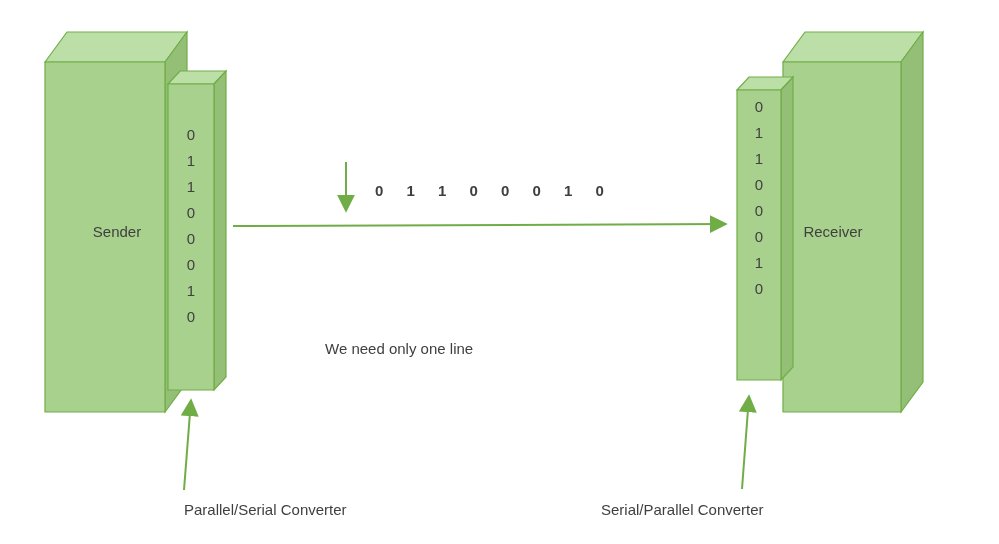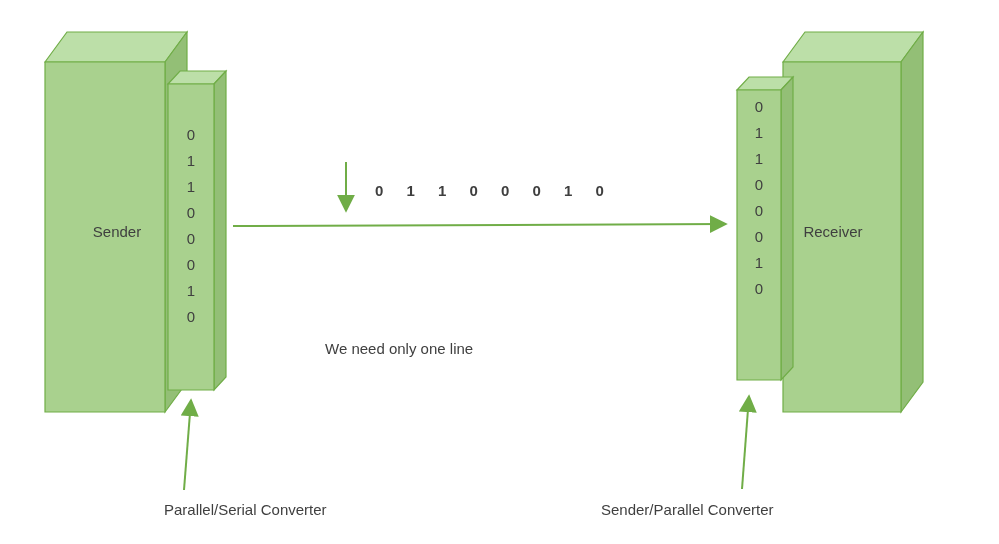--- a/index.html
+++ b/index.html
@@ -126,17 +126,17 @@
     <span>0</span>
     <span>1</span>
     <span>0</span>
   </div>
 
 
   <div class="txt serial-bits" style="left:375px;top:182px;font-weight:bold;">0 1 1 0 0 0 1 0</div>
 
   <div class="txt" style="left:325px;top:293px;margin-top:47px;">We need only one line</div>
 
-  <div class="txt" style="left:164px;top:501px;text-align:center;">Parallel/Serial Converter</div>
+  <div class="txt" style="left:184px;top:501px;text-align:center;">Parallel/Serial Converter</div>
 
-  <div class="txt" style="left:601px;top:501px;">Sender/Parallel Converter</div>
+  <div class="txt" style="left:601px;top:501px;">Serial/Parallel Converter</div>
 
 </div>
 
 </body></html>

